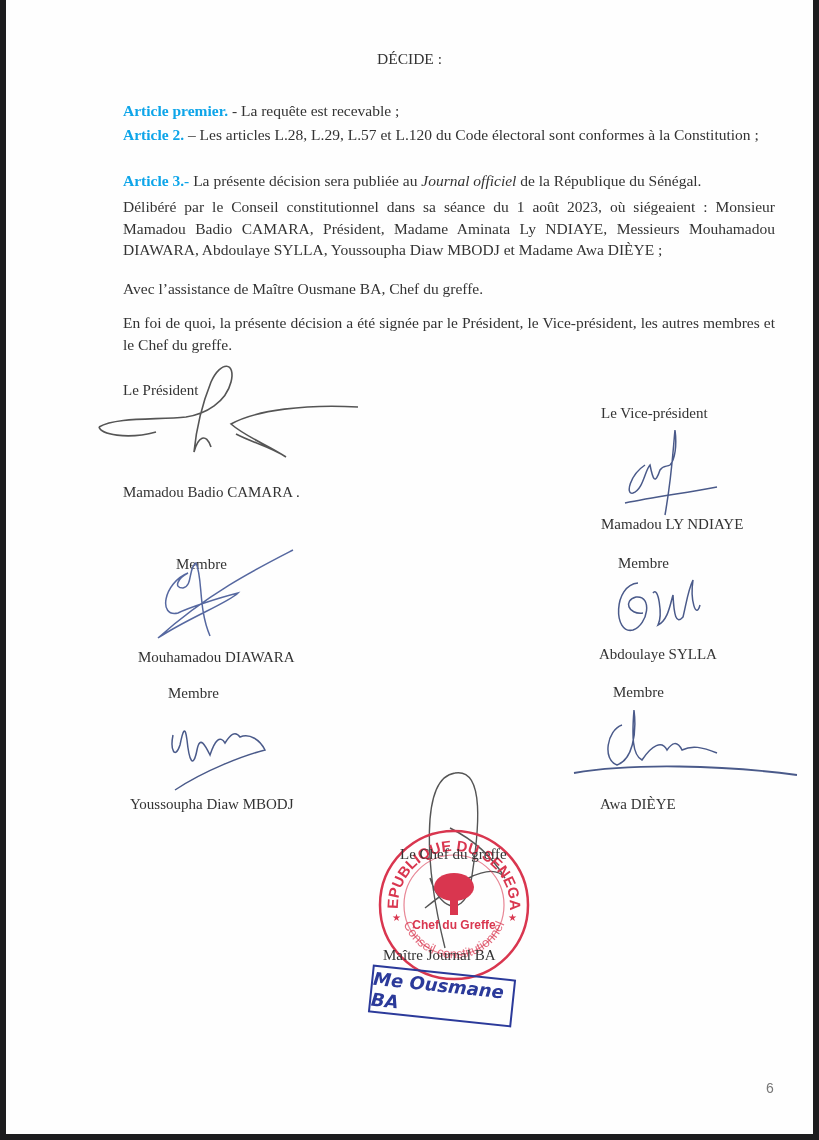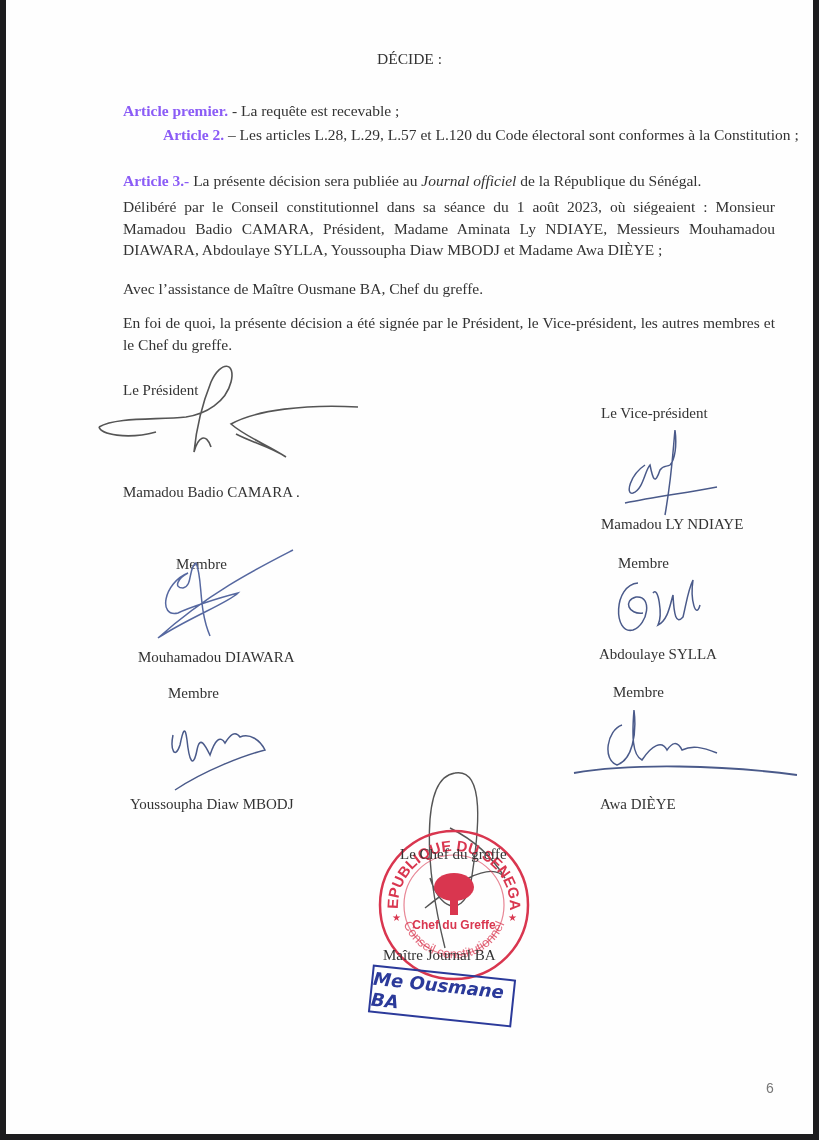--- a/index.html
+++ b/index.html
@@ -13,36 +13,36 @@
     }
     .page {
       position: absolute;
       left: 6px; top: 0;
       width: 807px; height: 1134px;
       background: #fefefe;
     }
     .t { position: absolute; font-size: 15px; line-height: 22px; white-space: nowrap; color: #333; }
     .heading { left: 0; width: 819px; top: 48px; text-align: center; font-size: 15.5px; }
     .para { position: absolute; left: 123px; width: 652px; font-size: 15.5px; line-height: 21.5px; color: #333; text-align: justify; }
-    .para b { color: #8b5cf6; }
+    .para b { color: #0ea5e9; }
     .sig { position: absolute; }
     .stamp { position: absolute; }
     .pageno { position: absolute; left: 766px; top: 1080px; font-family: "Liberation Sans", sans-serif; font-size: 14px; color: #777; }
   </style>
 </head>
 <body>
 
 <div class="page"></div>
 
 <div class="t heading">DÉCIDE :</div>
 
 <div class="para" style="top:100px;">
   <b>Article premier.</b><span> - La requête est recevable ;</span>
 </div>
-<div class="para" style="top:124px;margin-left:40px;">
+<div class="para" style="top:124px;">
   <b>Article 2.</b><span> – Les articles L.28, L.29, L.57 et L.120 du Code électoral sont conformes à la Constitution ;</span>
 </div>
 <div class="para" style="top:170px;">
   <b>Article 3.-</b><span> La présente décision sera publiée au </span><i>Journal officiel</i><span> de la République du Sénégal.</span>
 </div>
 <div class="para" style="top:196px;">Délibéré par le Conseil constitutionnel dans sa séance du 1 août 2023, où siégeaient : Monsieur Mamadou Badio CAMARA, Président, Madame Aminata Ly NDIAYE, Messieurs Mouhamadou DIAWARA, Abdoulaye SYLLA, Youssoupha Diaw MBODJ et Madame Awa DIÈYE ;</div>
 <div class="para" style="top:278px;">Avec l’assistance de Maître Ousmane BA, Chef du greffe.</div>
 <div class="para" style="top:312px;">En foi de quoi, la présente décision a été signée par le Président, le Vice-président, les autres membres et le Chef du greffe.</div>
 
 <div class="t" style="left:123px; top:379px;">Le Président</div>

